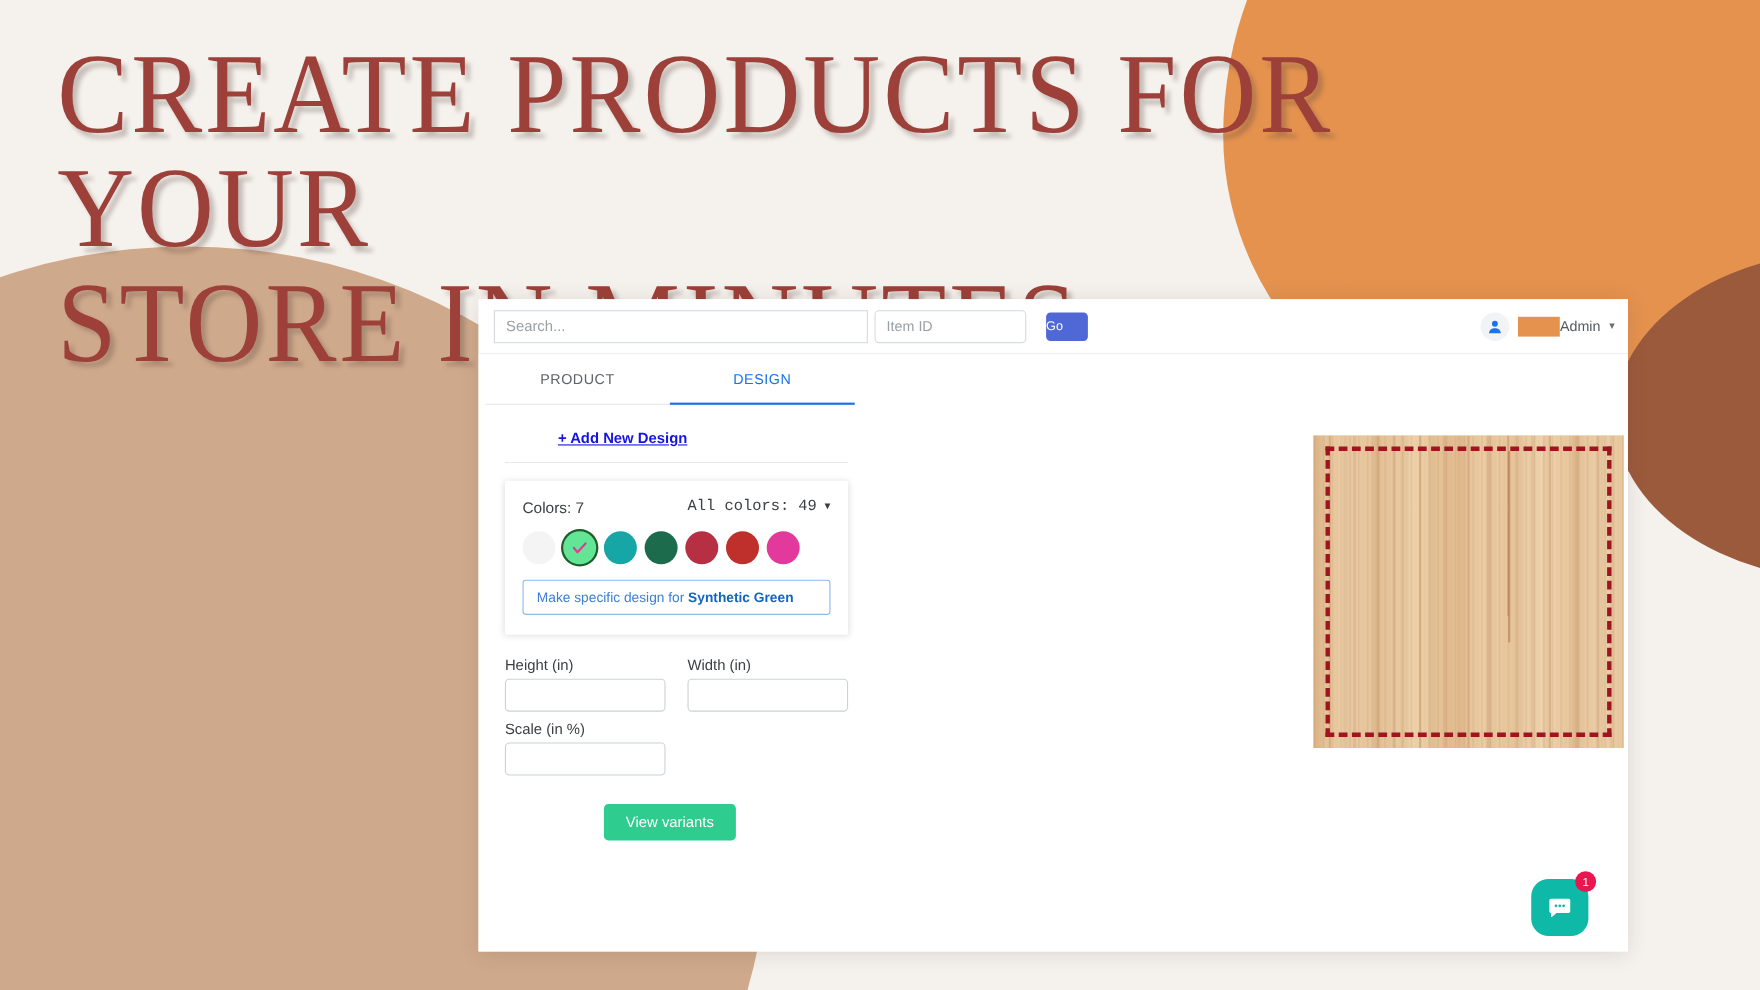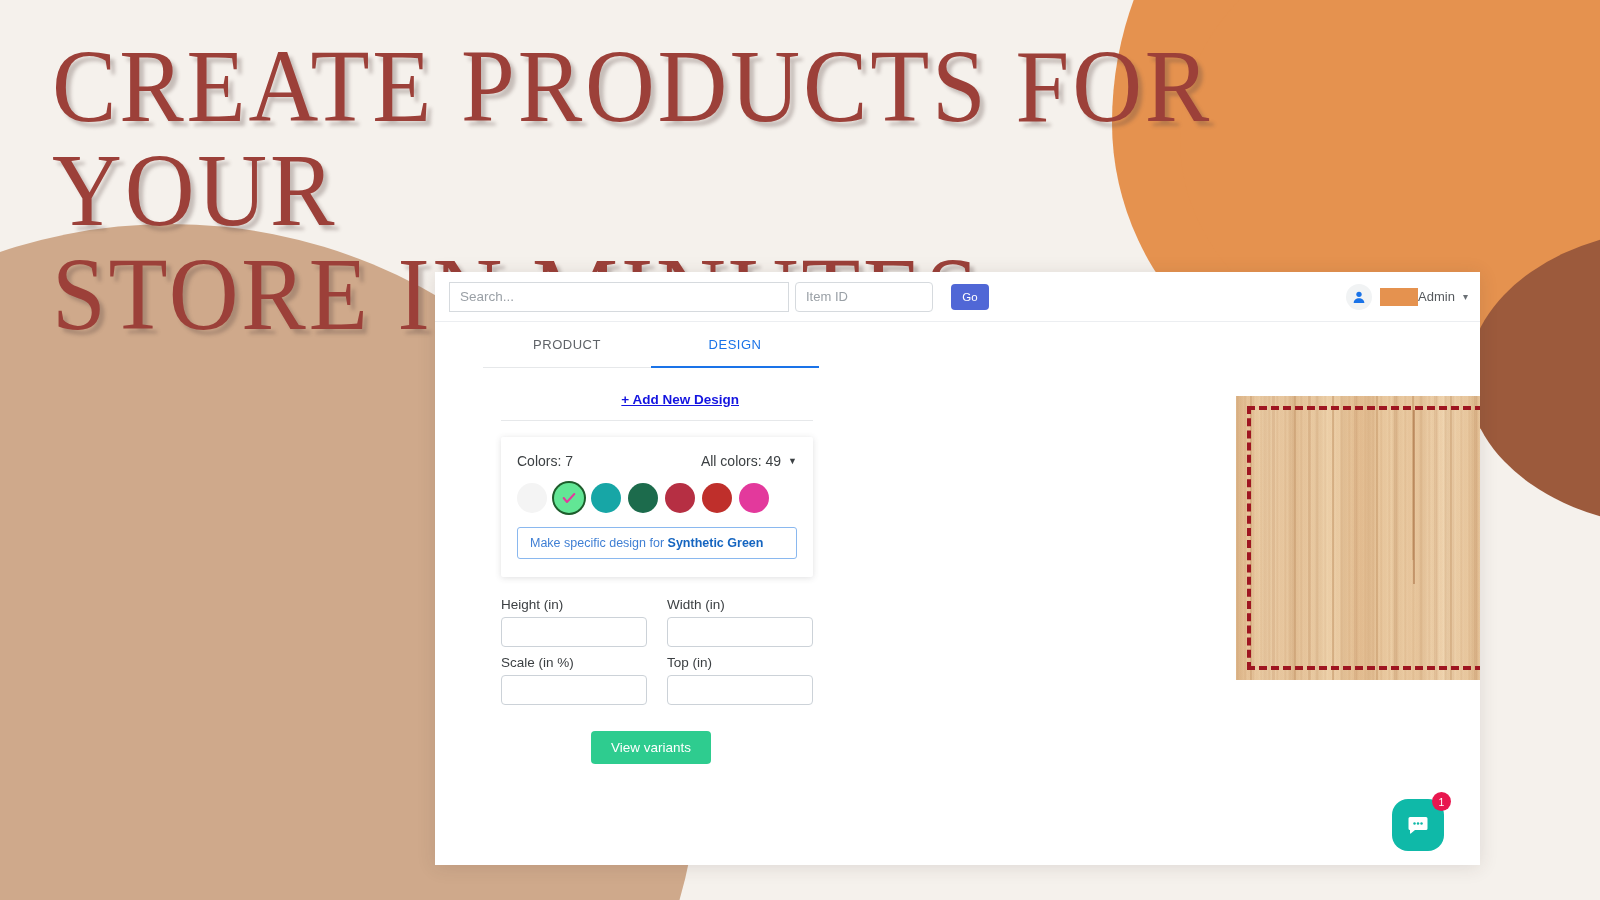--- a/index.html
+++ b/index.html
@@ -143,21 +143,21 @@
     width: 38px;
     height: 26px;
     border: none;
     border-radius: 4px;
     background: #5067d6;
     color: #ffffff;
     font-family: "Liberation Sans", sans-serif;
     font-size: 11.5px;
     cursor: pointer;
     line-height: 26px;
-    text-align: center;
+    text-align: left;
     padding: 0;
   }
 
   .user-area {
     position: absolute;
     right: 12px;
     top: 50%;
     transform: translateY(-50%);
     display: flex;
     align-items: center;
@@ -196,21 +196,20 @@
     color: #6b7075;
     font-size: 10px;
     line-height: 1;
   }
 
   
   .app-body {
     display: flex;
     height: 543px;
     background: #fff;
-    padding-left: 42px;
   }
 
   .left-pane {
     width: 348px;
     position: relative;
     background: #ffffff;
   }
 
   .right-pane {
     flex: 1;
@@ -249,21 +248,21 @@
     content: "";
     position: absolute;
     left: 0; right: 0; bottom: -1px;
     height: 2.5px;
     background: #1a73e8;
   }
 
   
   .add-design-row {
     padding: 22px 12px 12px 0;
-    text-align: right;
+    text-align: center;
     padding-right: 86px;
   }
 
   .add-design-link {
     font-size: 13.5px;
     font-weight: bold;
     color: #1414e0;
     text-decoration: underline;
     cursor: pointer;
   }
@@ -290,20 +289,21 @@
     font-size: 14px;
     color: #3c4043;
     margin-bottom: 14px;
   }
 
   .all-colors {
     display: flex;
     align-items: center;
     gap: 7px;
     cursor: pointer;
+    font-family: Liberation Mono, monospace;
   }
   .all-colors .caret {
     font-size: 9px;
     color: #3c4043;
     line-height: 1;
   }
 
   .swatch-row {
     display: flex;
     gap: 7px;
@@ -561,24 +561,20 @@
           <input class="field-input" type="text" placeholder="" style="">
         </div>
         <div>
           <div class="field-label">Width (in)</div>
           <input class="field-input" type="text" placeholder="" style="">
         </div>
         <div>
           <div class="field-label">Scale (in %)</div>
           <input class="field-input" type="text" placeholder="" style="">
         </div>
-        <div>
-          <div class="field-label">Top (in)</div>
-          <input class="field-input" type="text" placeholder="" style="">
-        </div>
       </div>
 
       <div class="view-variants-row">
         <button class="view-variants-btn">View variants</button>
       </div>
 
     </div>
 
     <div class="right-pane">
 

